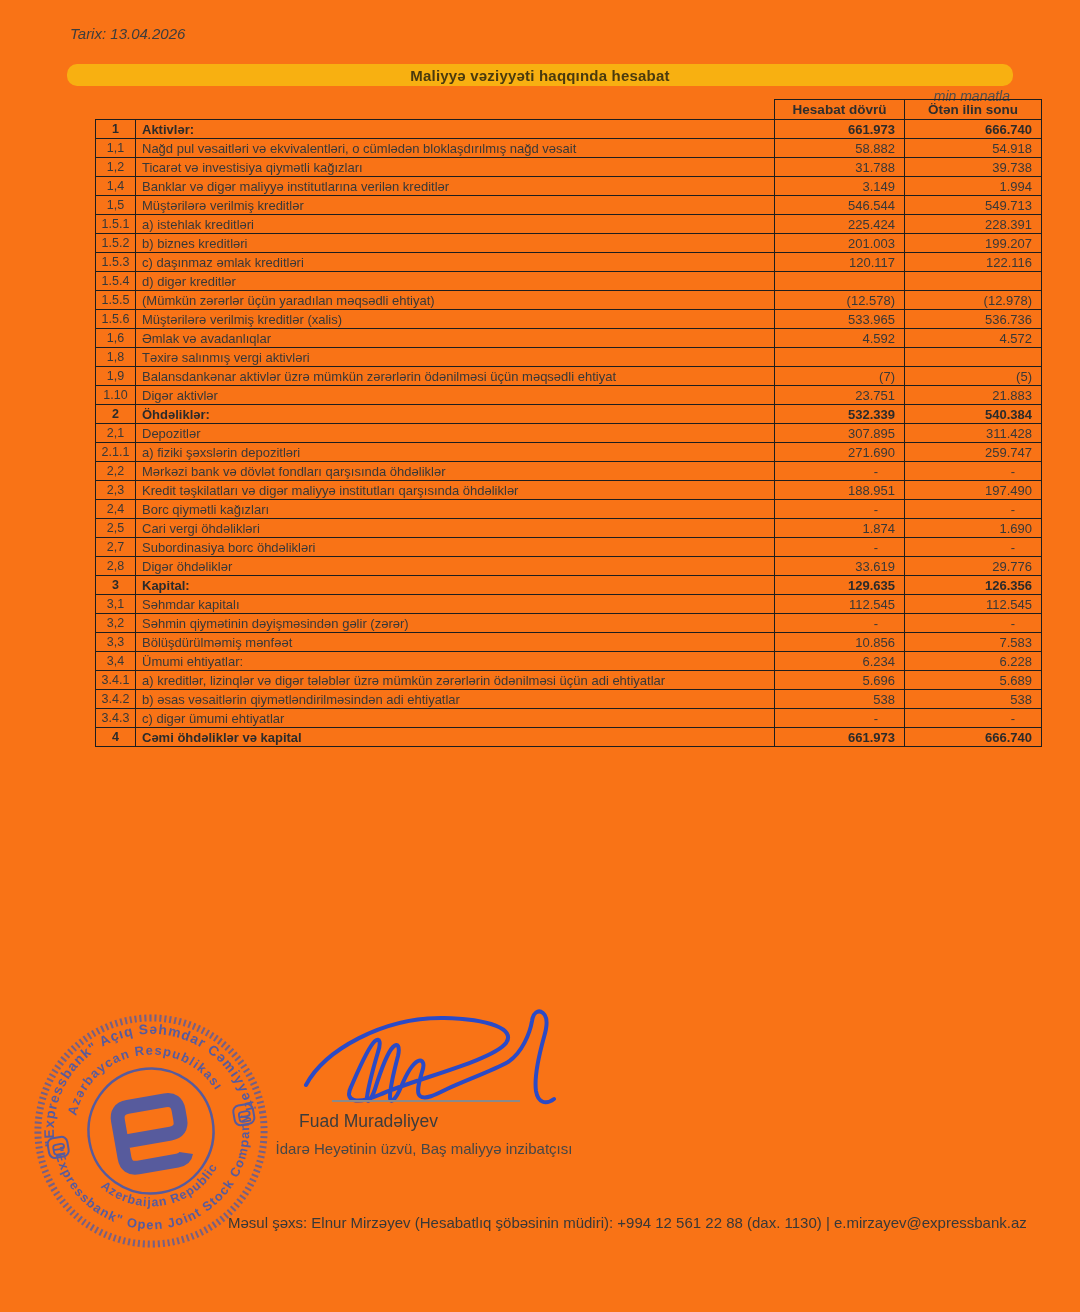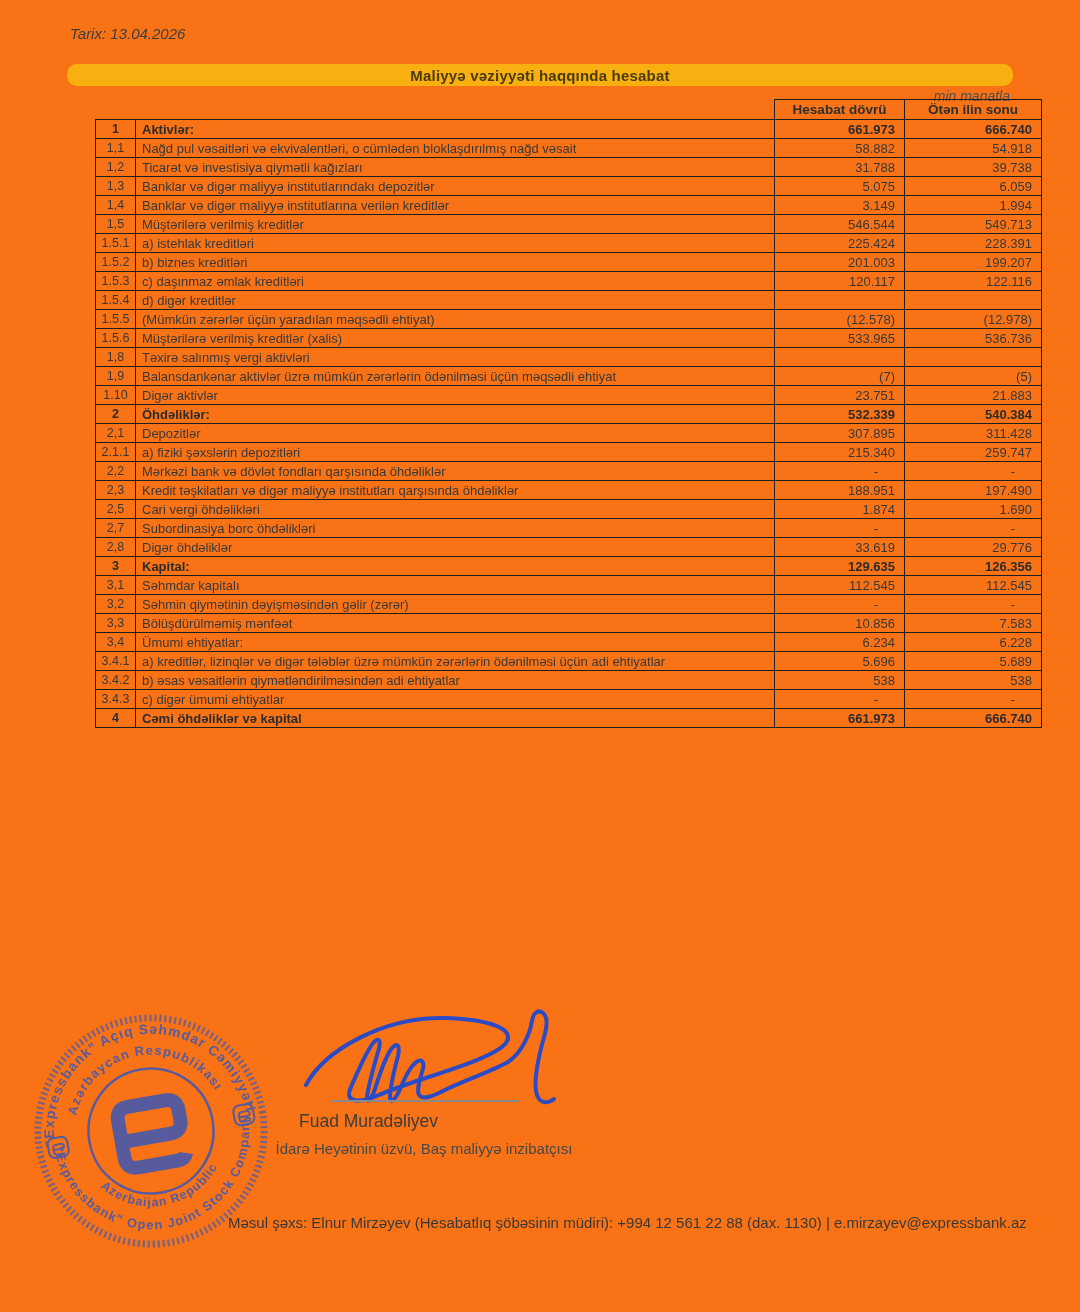--- a/index.html
+++ b/index.html
@@ -85,26 +85,20 @@
           <td class="val">58.882</td>
           <td class="val">54.918</td>
         </tr>
         <tr>
           <td class="num">1,2</td>
           <td class="label">Ticarət və investisiya qiymətli kağızları</td>
           <td class="val">31.788</td>
           <td class="val">39.738</td>
         </tr>
         <tr>
-          <td class="num">1,3</td>
-          <td class="label">Banklar və digər maliyyə institutlarındakı depozitlər</td>
-          <td class="val">5.075</td>
-          <td class="val">6.059</td>
-        </tr>
-        <tr>
           <td class="num">1,4</td>
           <td class="label">Banklar və digər maliyyə institutlarına verilən kreditlər</td>
           <td class="val">3.149</td>
           <td class="val">1.994</td>
         </tr>
         <tr>
           <td class="num">1,5</td>
           <td class="label">Müştərilərə verilmiş kreditlər</td>
           <td class="val">546.544</td>
           <td class="val">549.713</td>
@@ -137,20 +131,26 @@
           <td class="num">1.5.5</td>
           <td class="label">(Mümkün zərərlər üçün yaradılan məqsədli ehtiyat)</td>
           <td class="val">(12.578)</td>
           <td class="val">(12.978)</td>
         </tr>
         <tr>
           <td class="num">1.5.6</td>
           <td class="label">Müştərilərə verilmiş kreditlər (xalis)</td>
           <td class="val">533.965</td>
           <td class="val">536.736</td>
+        </tr>
+        <tr>
+          <td class="num">1,6</td>
+          <td class="label">Əmlak və avadanlıqlar</td>
+          <td class="val">4.592</td>
+          <td class="val">4.572</td>
         </tr>
         <tr>
           <td class="num">1,8</td>
           <td class="label">Təxirə salınmış vergi aktivləri</td>
           <td class="val"></td>
           <td class="val"></td>
         </tr>
         <tr>
           <td class="num">1,9</td>
           <td class="label">Balansdankənar aktivlər üzrə mümkün zərərlərin ödənilməsi üçün məqsədli ehtiyat</td>
@@ -171,34 +171,40 @@
         </tr>
         <tr>
           <td class="num">2,1</td>
           <td class="label">Depozitlər</td>
           <td class="val">307.895</td>
           <td class="val">311.428</td>
         </tr>
         <tr>
           <td class="num">2.1.1</td>
           <td class="label">a) fiziki şəxslərin depozitləri</td>
-          <td class="val">215.340</td>
+          <td class="val">271.690</td>
           <td class="val">259.747</td>
         </tr>
         <tr>
           <td class="num">2,2</td>
           <td class="label">Mərkəzi bank və dövlət fondları qarşısında öhdəliklər</td>
           <td class="val dash">-</td>
           <td class="val dash">-</td>
         </tr>
         <tr>
           <td class="num">2,3</td>
           <td class="label">Kredit təşkilatları və digər maliyyə institutları qarşısında öhdəliklər</td>
           <td class="val">188.951</td>
           <td class="val">197.490</td>
+        </tr>
+        <tr>
+          <td class="num">2,4</td>
+          <td class="label">Borc qiymətli kağızları</td>
+          <td class="val dash">-</td>
+          <td class="val dash">-</td>
         </tr>
         <tr>
           <td class="num">2,5</td>
           <td class="label">Cari vergi öhdəlikləri</td>
           <td class="val">1.874</td>
           <td class="val">1.690</td>
         </tr>
         <tr>
           <td class="num">2,7</td>
           <td class="label">Subordinasiya borc öhdəlikləri</td>

